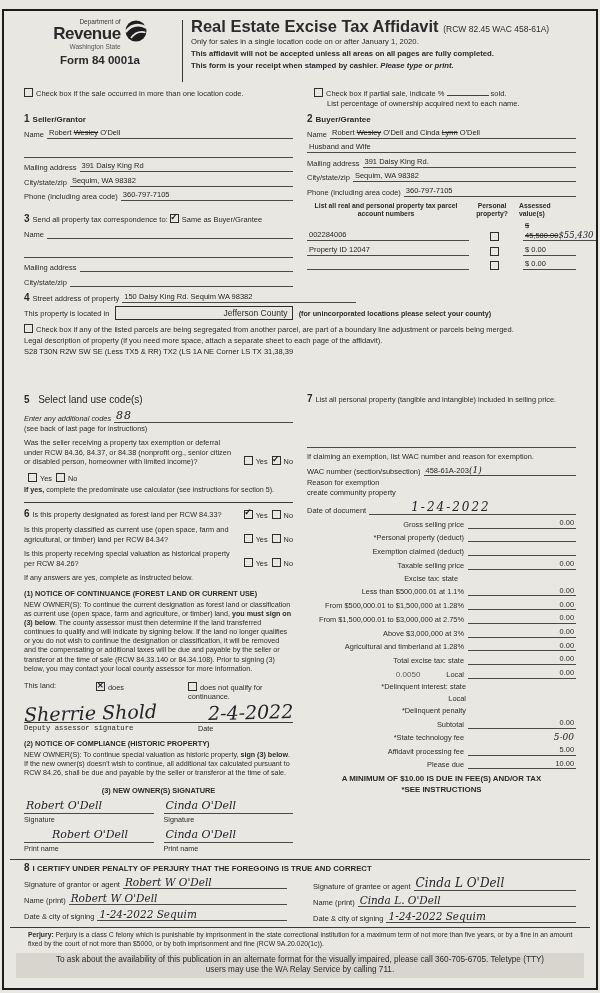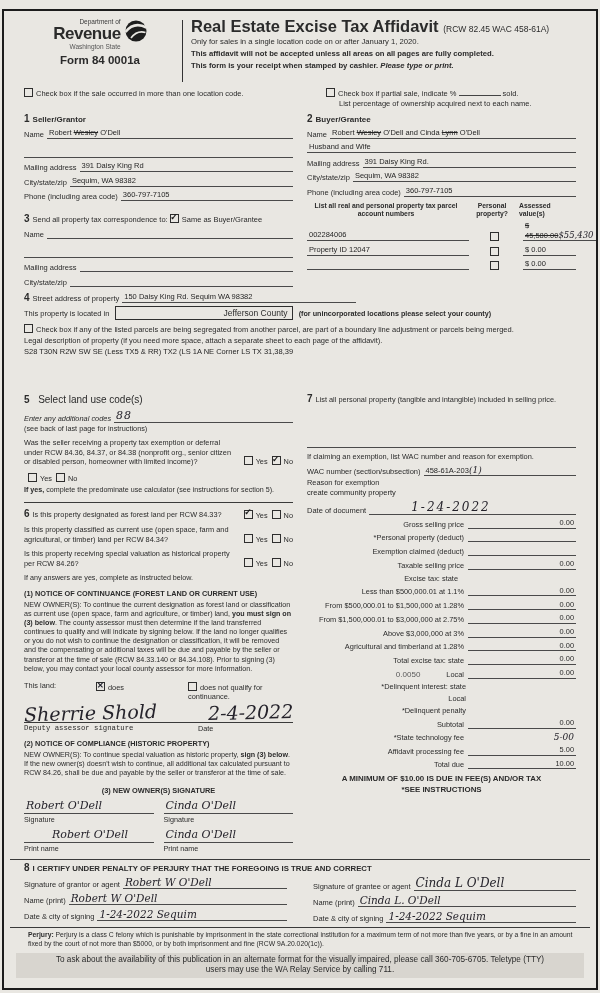--- a/index.html
+++ b/index.html
@@ -17,21 +17,21 @@
   .rev{font-size:17px;font-weight:bold;letter-spacing:-0.5px;line-height:1;}
   .wa{font-size:6.5px;color:#555;margin-top:1px;}
   .logo-svg{margin-left:2px;margin-top:1px;}
   .form-no{font-size:11.5px;font-weight:bold;margin-top:4px;}
   .vdiv{width:0;border-left:1.5px solid #333;margin:2px 8px 0 6px;height:62px;flex:none;}
   .title-col{flex:1;}
   .ttl{font-size:16.5px;font-weight:bold;line-height:1;}
   .rcw{font-size:8.5px;font-weight:normal;}
   .sub{font-size:7.7px;margin-top:2px;line-height:1.3;}
   .b{font-weight:bold;} .i{font-style:italic;}
-  .cbrow{display:flex;padding:5px 10px 0 14px;font-size:7.5px;gap:12px;}
+  .cbrow{display:flex;padding:5px 10px 0 14px;font-size:7.5px;}
   .cbrow .half1{width:290px;flex:none;}
   .cbrow .half2{flex:1;}
   .pct-line{display:inline-block;width:42px;border-bottom:0.8px solid #444;height:8px;}
   .indent{margin-left:13px;margin-top:1px;}
 
   
   .cb{display:inline-block;width:7px;height:7px;border:1.1px solid #2e2e2e;margin-right:3px;
       position:relative;top:1px;flex:none;}
   .cb.checked::after{content:"\2713";position:absolute;top:-3.5px;left:-0.5px;font-size:9px;font-weight:bold;color:#1c1c1c;}
   .cb.xmark::after{content:"\2715";position:absolute;top:-2px;left:0px;font-size:8px;font-weight:bold;color:#20202c;}
@@ -426,21 +426,21 @@
           </div>
         <div class="trow">
             <span class="tlbl">*State technology fee</span>
             <span class="tline nob"><span class="hand" style="font-size:9px;">5-00</span></span>
           </div>
         <div class="trow">
             <span class="tlbl">Affidavit processing fee</span>
             <span class="tline"><span>5.00</span></span>
           </div>
         <div class="trow">
-            <span class="tlbl">Total due</span>
+            <span class="tlbl">Please due</span>
             <span class="tline"><span>10.00</span></span>
           </div>
         <div class="minnote">
           <div>A MINIMUM OF $10.00 IS DUE IN FEE(S) AND/OR TAX</div>
           <div>*SEE INSTRUCTIONS</div>
         </div>
       </div>
     </div>
 
     <div class="sec8">

